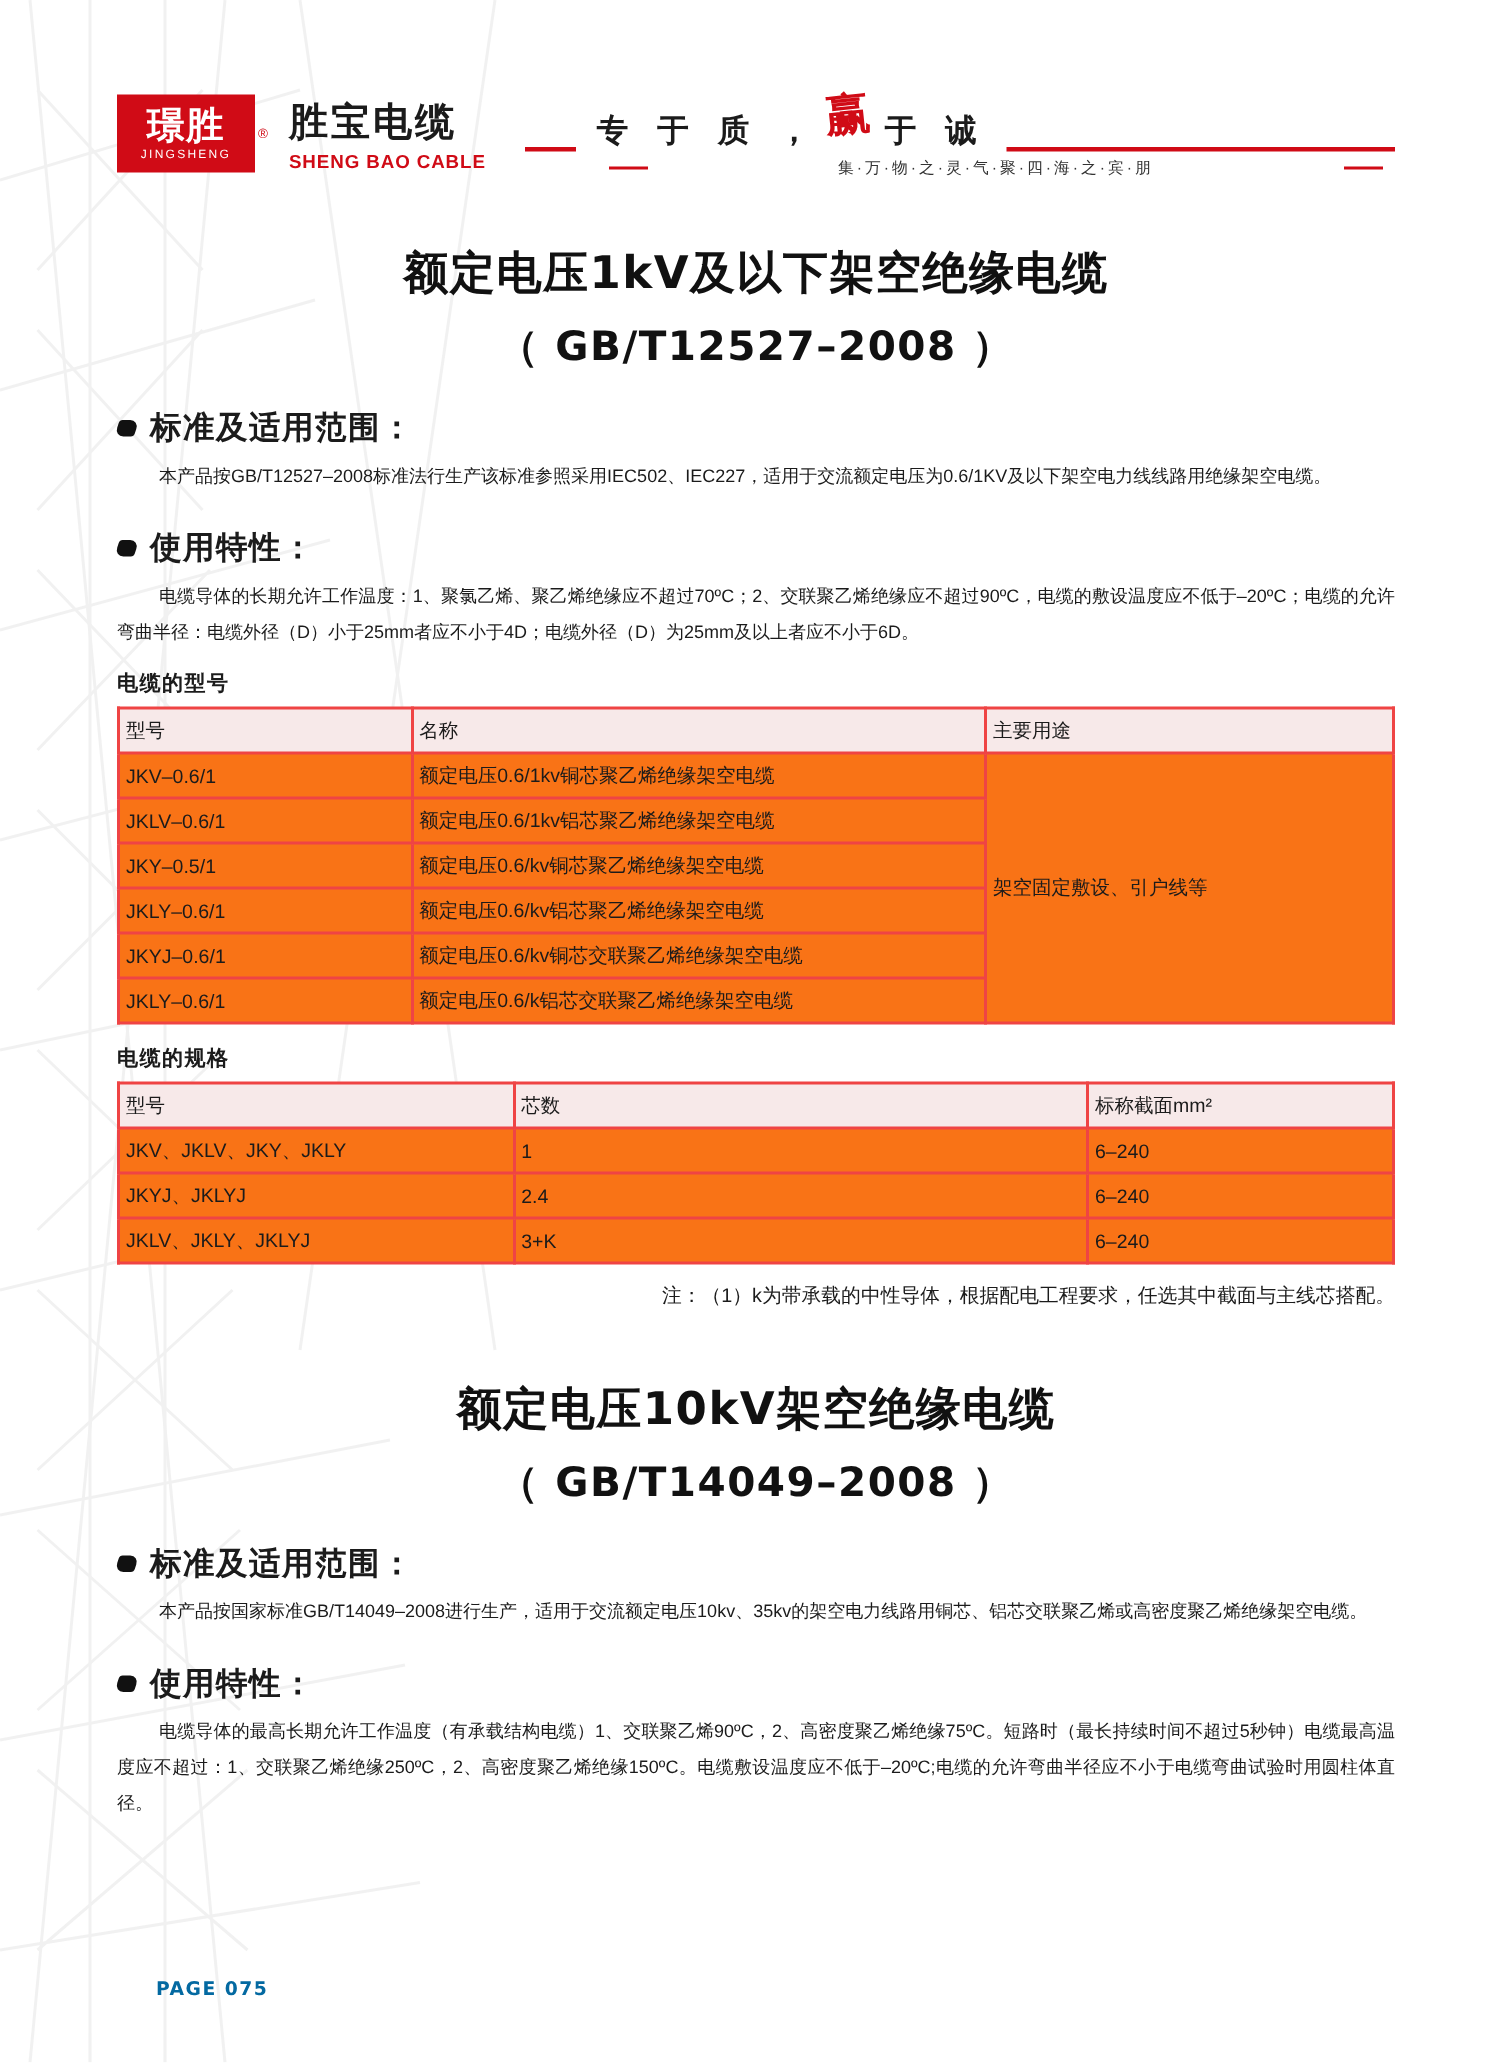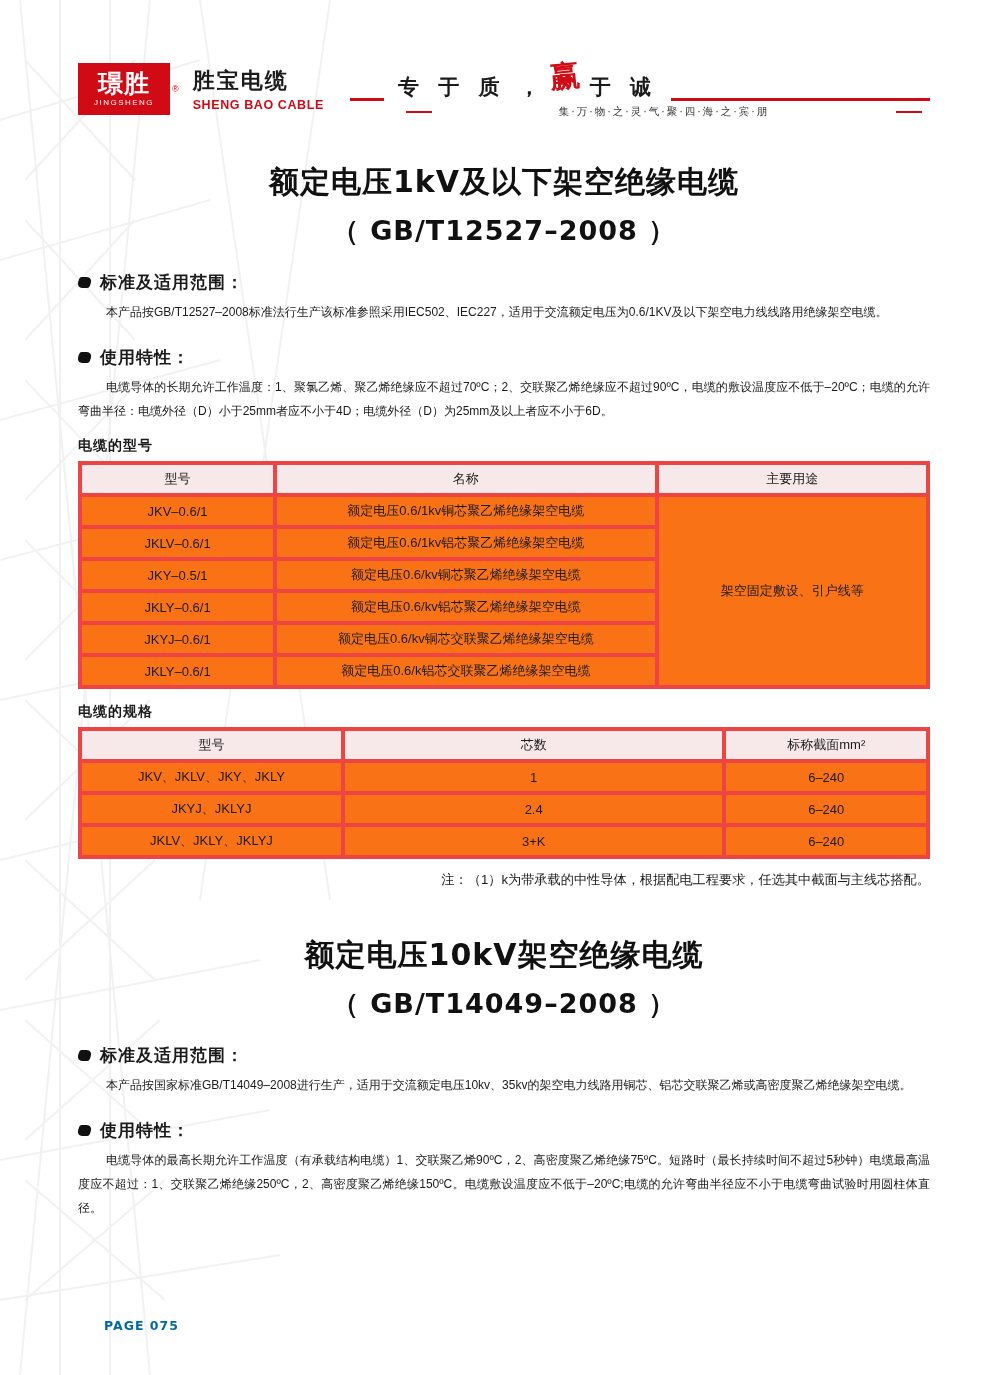--- a/index.html
+++ b/index.html
@@ -42,21 +42,21 @@
     color: #fff;
     display: flex; flex-direction: column;
     align-items: center; justify-content: center;
     line-height: 1;
     position: relative;
   }
   .logo-mark .cn { font-size: 25px; font-weight: 700; letter-spacing: 1px; font-family:"DejaVu Sans", sans-serif;}
   .logo-mark .en { font-size: 8px; letter-spacing: 1.5px; margin-top: 3px; }
   .reg-mark { font-size: 9px; color:#d00b16; vertical-align: top; margin-left:2px; }
   .brand-text { margin-left: 14px; }
-  .brand-cn { font-size: 22px; font-weight: 700; color:#1b1b1b; letter-spacing: 2px; font-family:"DejaVu Sans", sans-serif;}
+  .brand-cn { font-size: 26px; font-weight: 700; color:#1b1b1b; letter-spacing: 2px; font-family:"DejaVu Sans", sans-serif;}
   .brand-en { font-size: 12.5px; font-weight: 700; color:#d00b16; letter-spacing: 0.6px; margin-top: 2px; }
   .slogan-wrap {
     margin-left: 26px;
     flex: 1;
     position: relative;
   }
   .slogan-line {
     display:flex; align-items:flex-end;
     font-size: 21px; font-weight:700; letter-spacing: 6px;
     color:#1b1b1b;
@@ -85,21 +85,21 @@
     color: #111;
   }
   .doc-title .l1 { font-size: 30px; letter-spacing: 1px; }
   .doc-title .l2 { font-size: 27px; margin-top: 10px; letter-spacing: 1px; }
   .title-1 { margin-top: 42px; }
   .title-2 { margin-top: 46px; }
   
   .section-head {
     display: flex; align-items: center;
     margin-top: 22px;
-    font-size: 17px; font-weight: 700; letter-spacing: 1px;
+    font-size: 21px; font-weight: 700; letter-spacing: 1px;
   }
   .diamond {
     width: 13px; height: 11px; margin-right: 9px;
     background: #111;
     transform: skewX(-18deg);
     border-radius: 2px 6px 2px 6px;
   }
   .para {
     font-size: 12px;
     line-height: 2.0;
@@ -111,22 +111,22 @@
     font-size: 14px; font-weight: 700; margin-top: 14px; letter-spacing:1px;
   }
   
   table {
     width: 100%;
     border-collapse: collapse;
     margin-top: 6px;
     font-size: 13px;
   }
   th, td {
-    border: 4px solid #ef4444;
-    text-align: center;
+    border: 2px solid #ef4444;
+    text-align: left;
     padding: 5px 4px;
     height: 26px;
     margin-left: 33px;
   }
   thead th { background: #f7e9e9; font-weight: 400; }
   tbody td { background: #f97316; }
   .t1 colgroup col.c1 { width: 23%; }
   .t1 colgroup col.c2 { width: 45%; }
   .t1 colgroup col.c3 { width: 32%; }
   .t2 colgroup col.c1 { width: 31%; }

